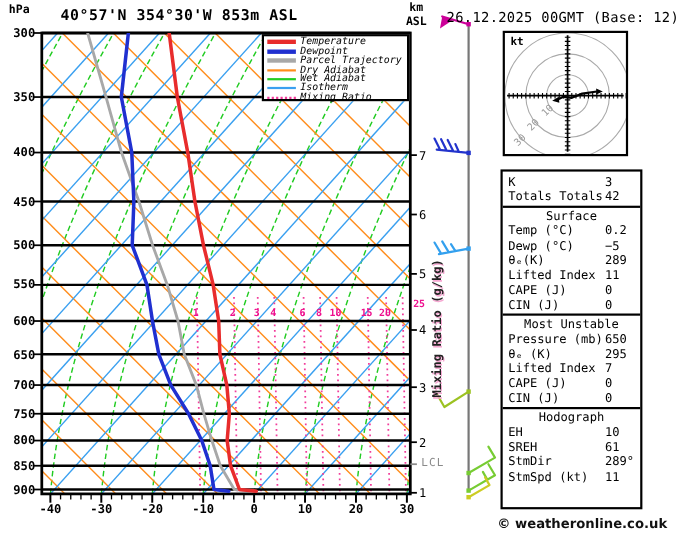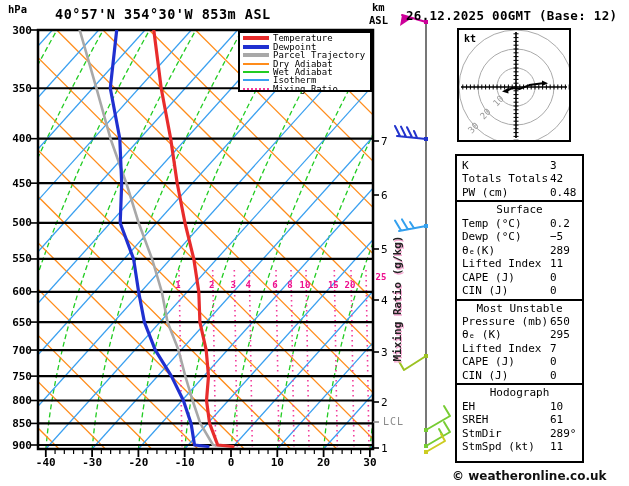--- a/index.html
+++ b/index.html
@@ -1,35 +1,35 @@
 <!DOCTYPE html>
 <html><head>
 <meta charset="utf-8">
 <style>
   html,body{margin:0;padding:0;background:#fff;width:629px;height:486px;overflow:hidden;
     font-family:"DejaVu Sans Mono","Liberation Mono",monospace;}
   #stage{position:relative;width:629px;height:486px;background:#fff;}
   #plot-svg{position:absolute;left:0;top:0;}
   .abs{position:absolute;white-space:nowrap;}
   .ttl{font-weight:bold;font-size:13.5px;letter-spacing:.5px;color:#000;}
-  .date{font-weight:bold;font-size:12.5px;letter-spacing:.3px;color:#000;}
+  .date{font-weight:normal;font-size:12.5px;letter-spacing:.3px;color:#000;}
   .axislbl{font-weight:bold;font-size:10.5px;color:#000;}
   .ptick{font-weight:bold;font-size:11px;color:#000;width:30px;text-align:right;}
   .xtick{font-size:11px;font-weight:bold;color:#000;width:44px;text-align:center;}
   .xtitle{font-size:13px;font-weight:bold;letter-spacing:.6px;color:#000;}
   .kmtick{font-size:11px;color:#000;}
   .lcl{font-size:10px;color:#8a8a8a;letter-spacing:1px;}
   .mixlbl{font-size:9px;font-weight:bold;color:#ee0f8e;width:20px;text-align:center;}
   .mixaxis{font-size:11px;font-weight:bold;color:#222;text-shadow:-1.5px 1.5px 0 #f6a8d2;
     width:170px;text-align:center;transform:rotate(-90deg);}
   #legend{position:absolute;left:238px;top:31px;width:134px;height:61px;background:#fff;
     border:2px solid #000;box-sizing:border-box;padding:1px 0 0 3px;}
   .lrow{display:flex;align-items:center;height:8.45px;}
   .lsamp{width:26px;flex:0 0 26px;margin-right:4px;}
-  .llab{font-size:9px;color:#000;letter-spacing:0;}
+  .llab{font-size:9px;color:#000;letter-spacing:0;font-style:italic;}
   #hodo{position:absolute;left:457px;top:28px;width:114px;height:114px;background:#fff;
     border:2px solid #000;box-sizing:border-box;}
   .hodokt{left:5px;top:3px;font-size:10px;font-weight:bold;color:#000;}
   .ringlbl{font-size:9px;color:#999;transform:rotate(-45deg);}
   #datatable{position:absolute;left:455px;top:154px;width:129px;height:309px;background:#fff;
     border:2px solid #000;box-sizing:border-box;padding-top:3px;}
   .trow{display:flex;justify-content:flex-start;font-size:11px;line-height:13.45px;color:#000;padding-left:5px;}
   .trow .lab{width:88px;flex:0 0 88px;}
   .trow .val{}
   .thead{text-align:center;font-size:11px;line-height:13.45px;color:#000;}
@@ -316,24 +316,20 @@
 
   <div id="datatable">
       <div class="trow">
         <span class="lab">K</span>
         <span class="val">3</span>
       </div>
       <div class="trow">
         <span class="lab">Totals Totals</span>
         <span class="val">42</span>
       </div>
-      <div class="trow">
-        <span class="lab">PW (cm)</span>
-        <span class="val">0.48</span>
-      </div>
       <div class="tdiv"></div>
       <div class="thead">Surface</div>
       <div class="trow">
         <span class="lab">Temp (°C)</span>
         <span class="val">0.2</span>
       </div>
       <div class="trow">
         <span class="lab">Dewp (°C)</span>
         <span class="val">−5</span>
       </div>

